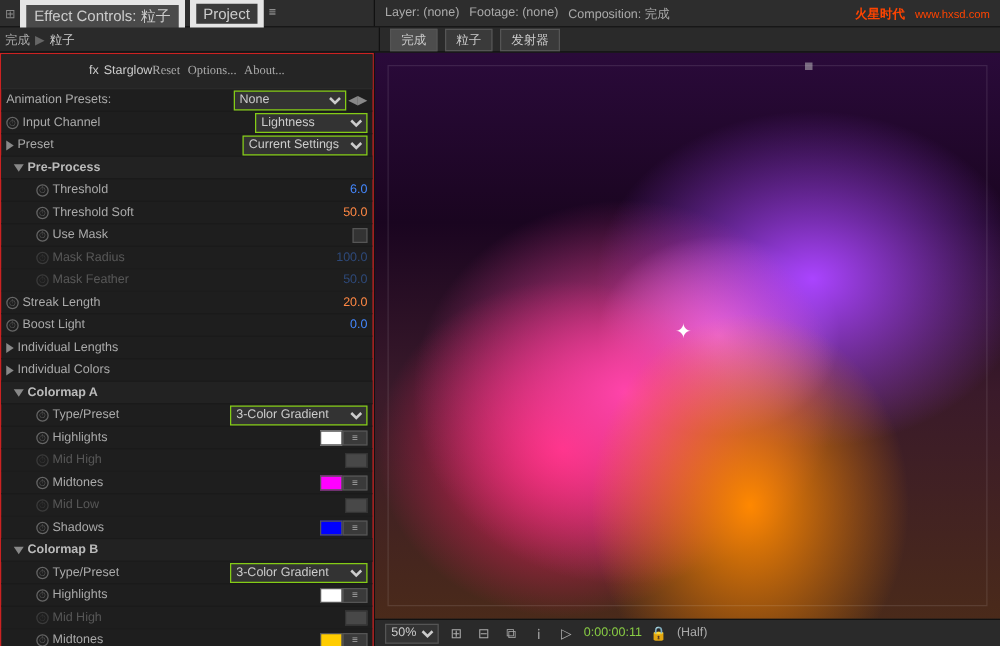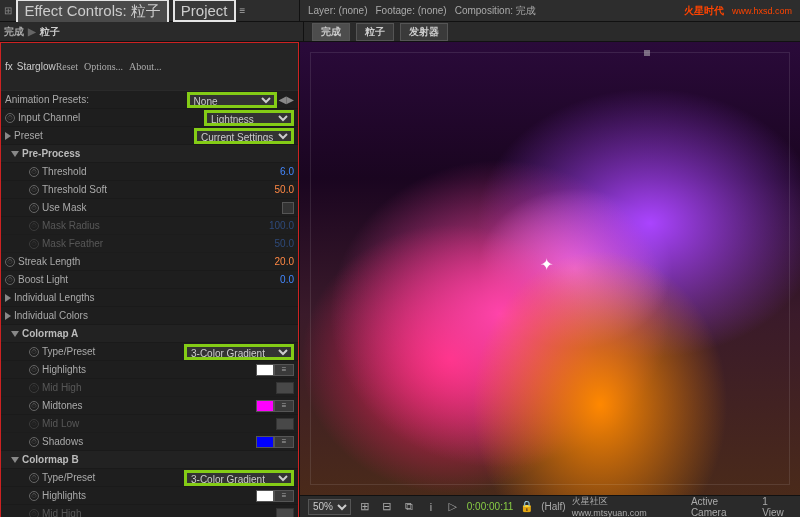--- a/index.html
+++ b/index.html
@@ -27,23 +27,23 @@
       display: flex;
       align-items: center;
       width: 300px;
       border-right: 1px solid #111;
       padding: 0 4px;
       height: 100%;
       gap: 4px;
     }
     .top-bar-left .tab {
       background: #3a3a3a;
-      border: 2px solid #e5e5e5;
+      border: 5px solid #e5e5e5;
       padding: 1px 6px;
-      font-size: 15px;
+      font-size: 12px;
       color: #ccc;
       cursor: pointer;
     }
     .top-bar-left .tab.active {
       background: #4a4a4a;
       border-bottom: none;
     }
     .top-bar-left .icon-btn {
       color: #aaa;
       font-size: 10px;
@@ -67,21 +67,20 @@
 
     
     .breadcrumb-bar {
       display: flex;
       align-items: center;
       height: 20px;
       background: #2a2a2a;
       border-bottom: 1px solid #111;
       padding: 0 4px;
       gap: 4px;
-      font-weight: bold;
     }
     .breadcrumb-left {
       display: flex;
       align-items: center;
       width: 300px;
       border-right: 1px solid #111;
       gap: 4px;
       height: 100%;
     }
     .breadcrumb-item {
@@ -130,22 +129,22 @@
       overflow-y: auto;
       display: flex;
       flex-direction: column;
     }
     .left-panel::-webkit-scrollbar { width: 8px; }
     .left-panel::-webkit-scrollbar-track { background: #1a1a1a; }
     .left-panel::-webkit-scrollbar-thumb { background: #444; }
     .effect-controls-row {
       display: flex;
       align-items: center;
-      justify-content: flex-start;
-      padding: 18px 4px;
+      justify-content: center;
+      padding: 8px 4px;
       background: #252525;
       border-bottom: 1px solid #2a2a2a;
     }
     .effect-btns {
       display: flex;
       gap: 6px;
       font-size: 10px;
       color: #aaa;
       cursor: pointer;
       font-family: Liberation Serif, serif;
@@ -206,26 +205,25 @@
       align-items: center;
       justify-content: center;
       margin-right: 3px;
       font-size: 7px;
       color: #666;
       flex-shrink: 0;
     }
 
     .select-box {
       background: #333;
-      border: 3px solid #84cc16;
+      border: 1px solid #84cc16;
       color: #ccc;
       font-size: 10px;
       height: 16px;
       cursor: pointer;
-      text-decoration: underline;
     }
 
     .checkbox {
       width: 12px;
       height: 12px;
       background: #333;
       border: 1px solid #555;
       display: inline-block;
     }
 
@@ -561,21 +559,16 @@
         <option>50%</option>
       </select>
       <div class="toolbar-icon">⊞</div>
       <div class="toolbar-icon">⊟</div>
       <div class="toolbar-icon">⧉</div>
       <div class="toolbar-icon">ℹ</div>
       <div class="toolbar-icon">▷</div>
       <span class="timecode">0:00:00:11</span>
       <div class="toolbar-icon">🔒</div>
       <span class="quality-label">(Half)</span>
-      <div style="margin-left:auto;display:flex;align-items:center;gap:6px;">
-        <span style="font-size:9px;color:#aaa;">火星社区 www.mtsyuan.com</span>
-        <span class="camera-label">Active Camera</span>
-        <span class="view-label">1 View</span>
-      </div>
     </div>
   </div>
 
 </div>
 
 </body></html>

